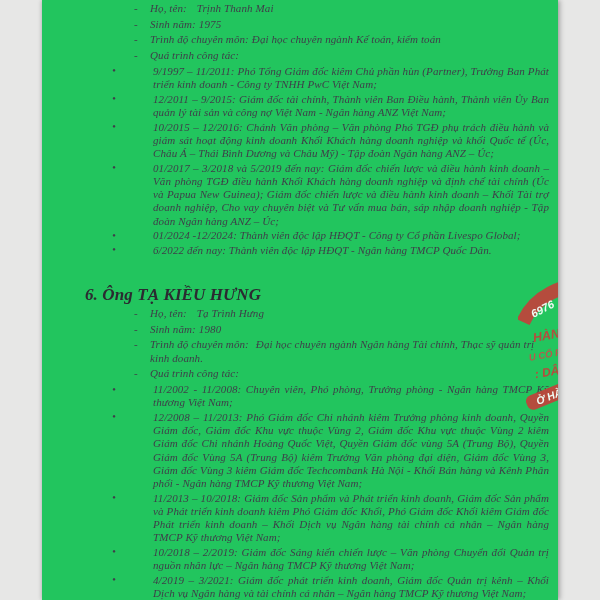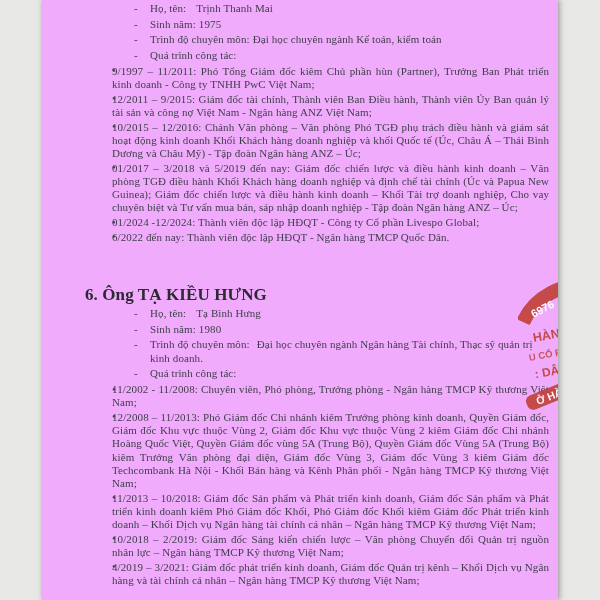--- a/index.html
+++ b/index.html
@@ -4,23 +4,24 @@
 <style>
   html,body{margin:0;padding:0;}
   body{
     width:600px;height:600px;overflow:hidden;
     background:#e7e7e6;
     font-family:"Liberation Serif","DejaVu Serif",serif;
     position:relative;
   }
   .page{
     position:absolute;left:42px;top:0;width:516px;height:600px;
-    background:#f0abfc;
+    background:#22c55e;
     box-shadow:2px 0 5px rgba(0,0,0,.28), -1px 0 4px rgba(0,0,0,.12);
     overflow:hidden;
+    font-style:italic;
   }
   .doc{
     position:absolute;left:0;top:0;width:516px;
     color:#3f3e49;
     font-size:11px;line-height:13.2px;
     letter-spacing:.1px;
   }
   .block-p5{position:absolute;top:2px;left:0;right:0;}
   .block-s6{position:absolute;top:288px;left:0;right:0;}
   .dash-row{
@@ -31,21 +32,21 @@
   .dash-row::before{
     content:"-";
     position:absolute;left:92px;top:0;
   }
   .gap-md{margin-left:10px;}
   .gap-sm{margin-left:3px;}
   .gap-lg{margin-left:7px;}
   .career{margin:0;padding:0;list-style:none;}
   .career li{
     position:relative;
-    padding-left:70px;padding-right:9px;
+    padding-left:111px;padding-right:9px;
     margin-bottom:1.5px;
     text-align:justify;
   }
   .career li::before{
     content:"\2022";
     position:absolute;left:70px;top:-0.5px;
     font-size:11px;
   }
   .heading{
     font-weight:bold;
@@ -89,21 +90,21 @@
         <li>10/2015 – 12/2016: Chánh Văn phòng – Văn phòng Phó TGĐ phụ trách điều hành và giám sát hoạt động kinh doanh Khối Khách hàng doanh nghiệp và khối Quốc tế (Úc, Châu Á – Thái Bình Dương và Châu Mỹ) - Tập đoàn Ngân hàng ANZ – Úc;</li>
         <li>01/2017 – 3/2018 và 5/2019 đến nay: Giám đốc chiến lược và điều hành kinh doanh – Văn phòng TGĐ điều hành Khối Khách hàng doanh nghiệp và định chế tài chính (Úc và Papua New Guinea); Giám đốc chiến lược và điều hành kinh doanh – Khối Tài trợ doanh nghiệp, Cho vay chuyên biệt và Tư vấn mua bán, sáp nhập doanh nghiệp - Tập đoàn Ngân hàng ANZ – Úc;</li>
         <li>01/2024 -12/2024: Thành viên độc lập HĐQT - Công ty Cổ phần Livespo Global;</li>
         <li>6/2022 đến nay: Thành viên độc lập HĐQT - Ngân hàng TMCP Quốc Dân.</li>
       </ul>
     </div>
 
     <div class="block-s6 s6">
       <div class="heading">6. Ông TẠ KIỀU HƯNG</div>
       <div class="dash-row">
-        <span>Họ, tên:</span><span class="gap-md">Tạ Bình Hưng</span>
+        <span>Họ, tên:</span><span class="gap-md">Tạ Trình Hưng</span>
       </div>
       <div class="dash-row">
         <span>Sinh năm:</span><span class="gap-sm">1980</span>
       </div>
       <div class="dash-row">
         <span>Trình độ chuyên môn:</span><span class="gap-lg">Đại học chuyên ngành Ngân hàng Tài chính, Thạc sỹ quản trị kinh doanh.</span>
       </div>
       <div class="dash-row">
         <span>Quá trình công tác:</span>
       </div>

